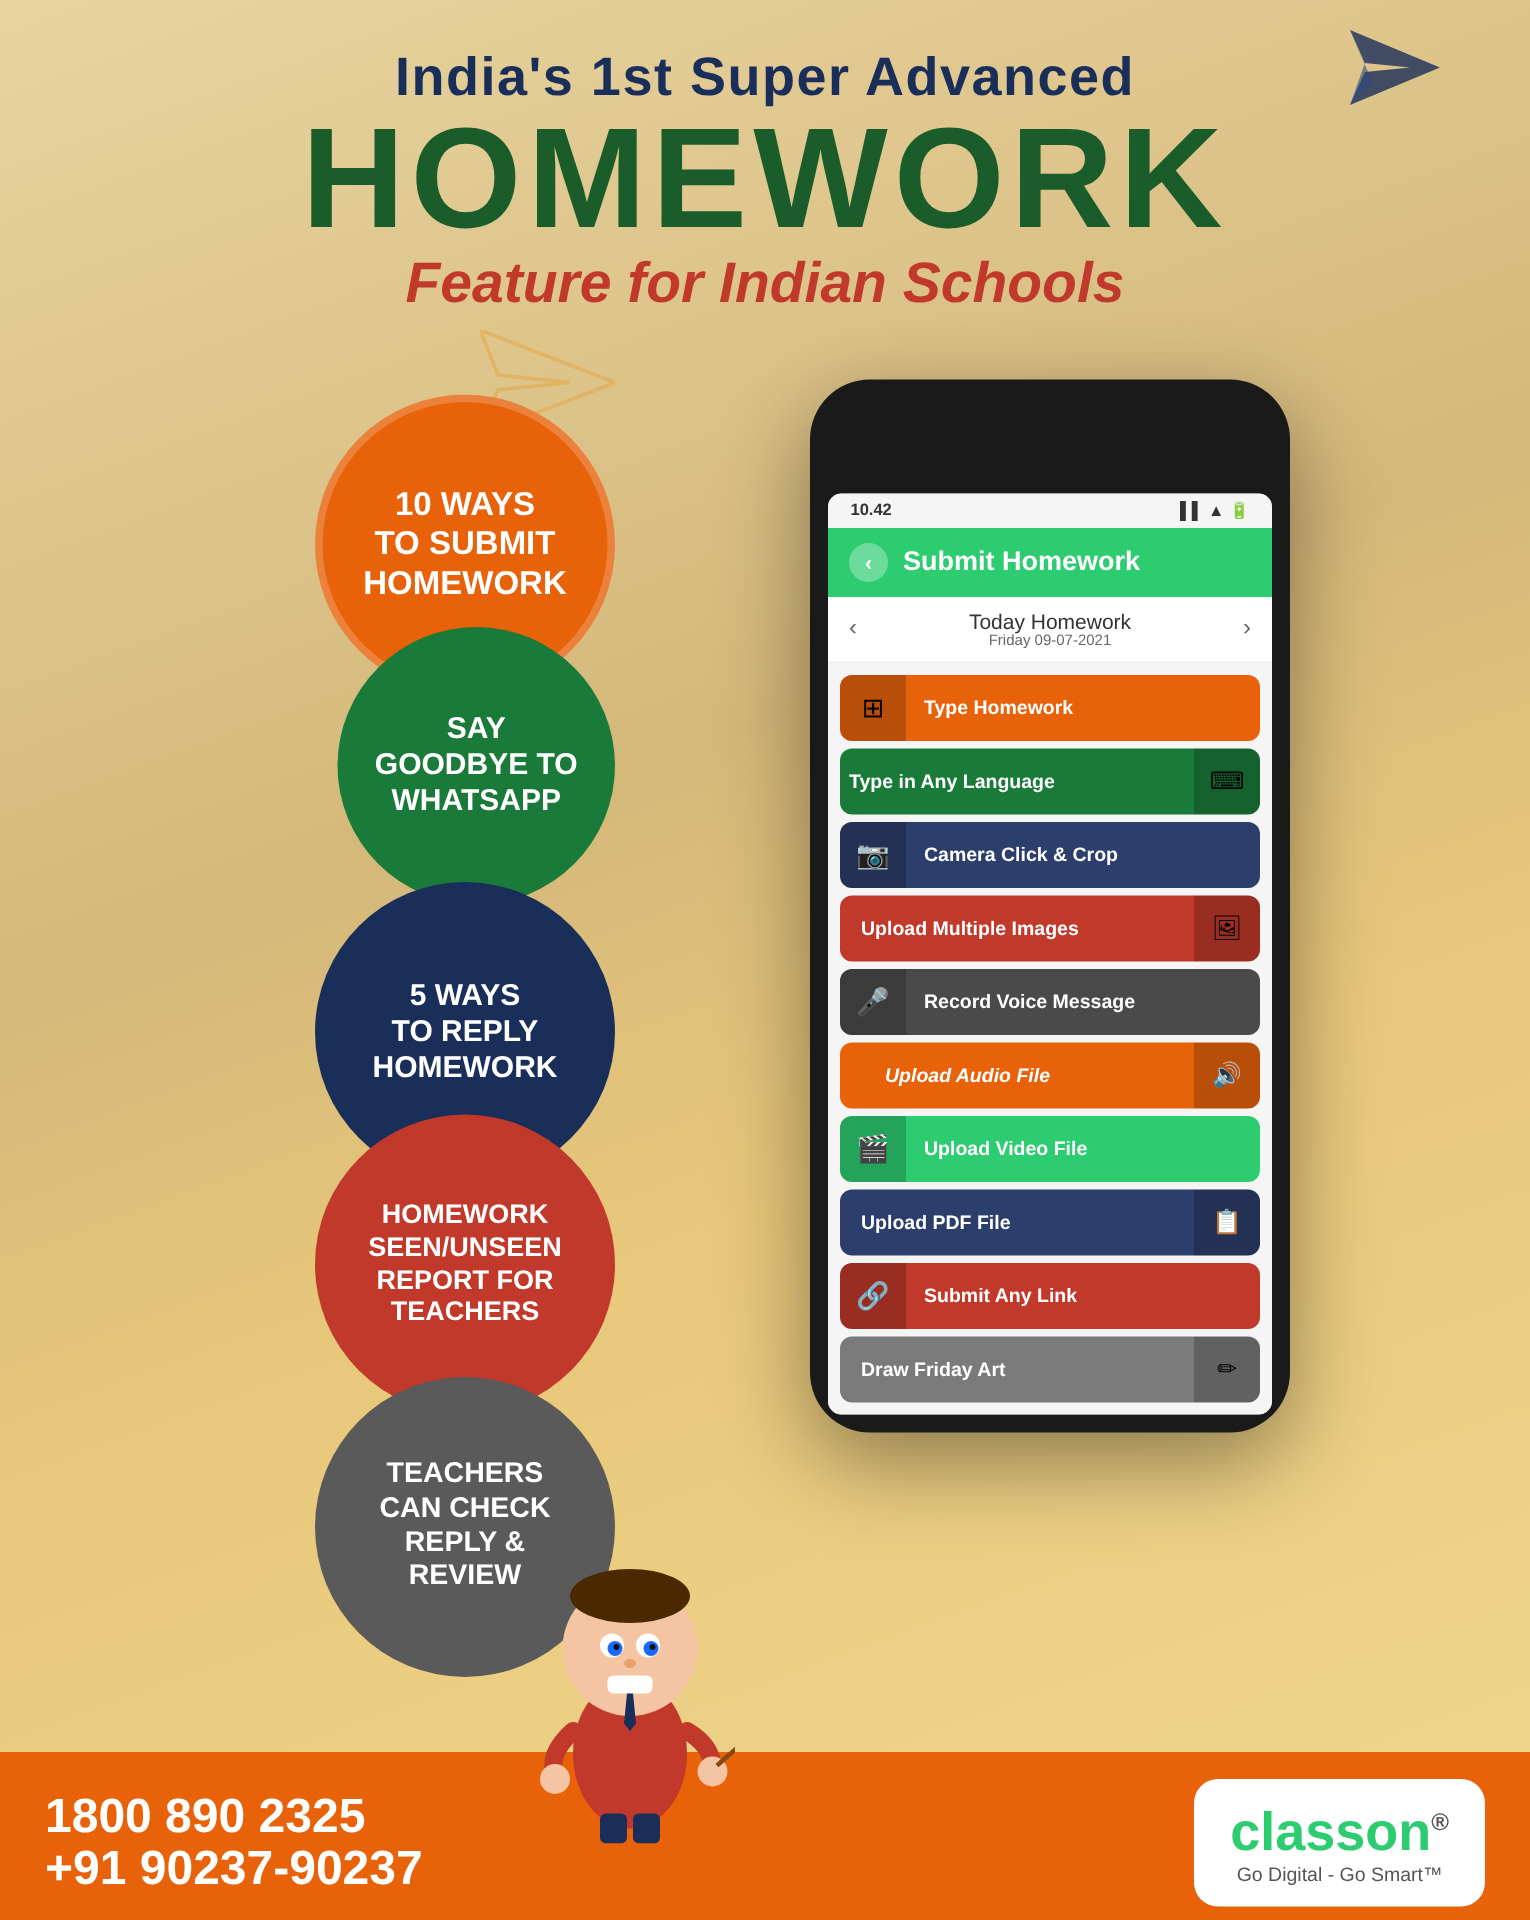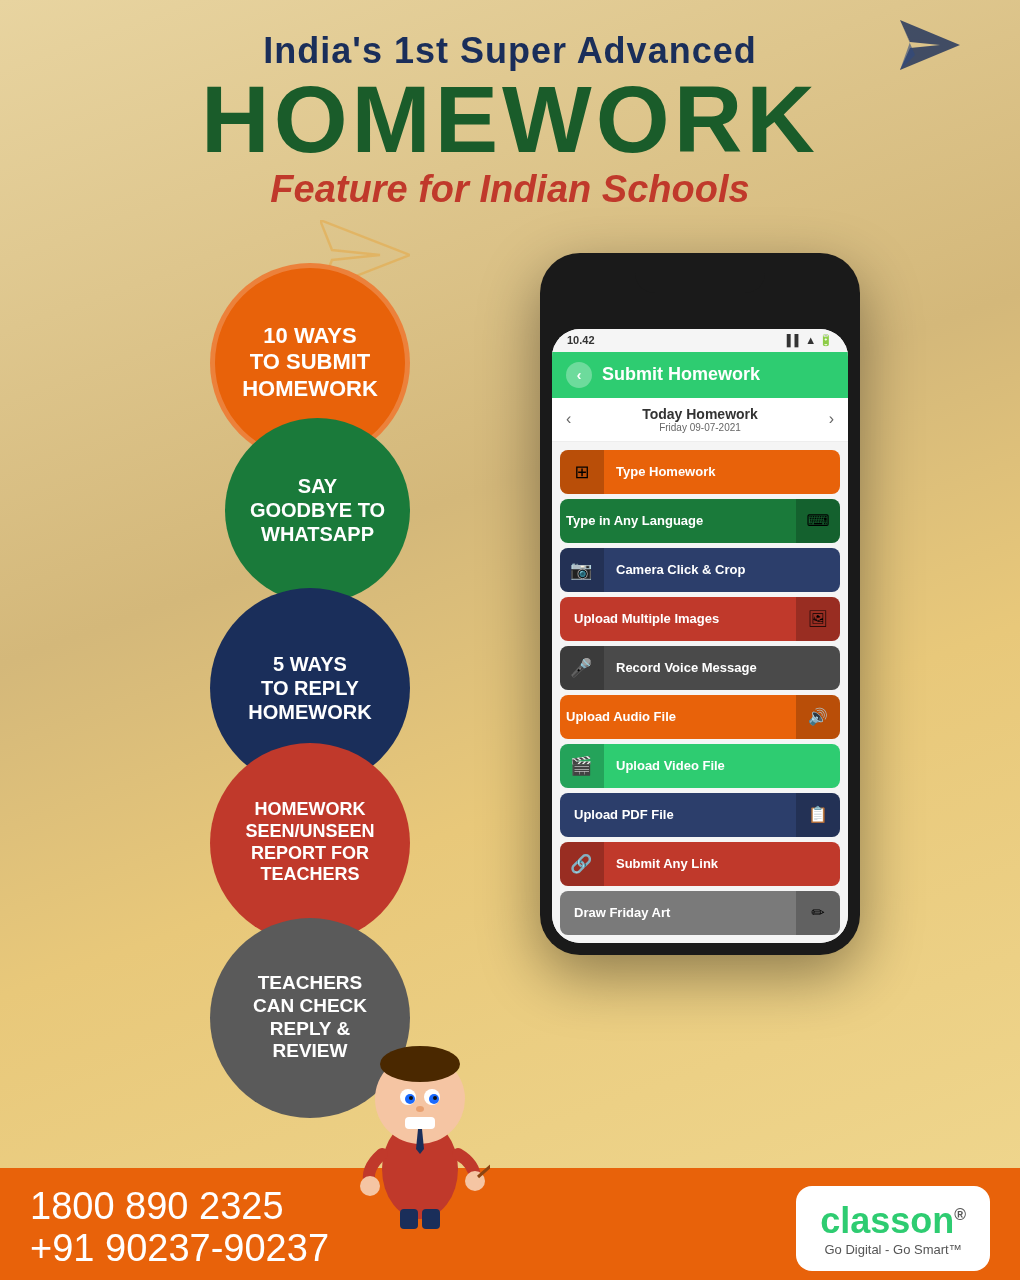--- a/index.html
+++ b/index.html
@@ -165,21 +165,21 @@
       width: 130px;
       height: 28px;
       border-radius: 0 0 20px 20px;
       margin: 0 auto 5px;
       position: relative;
       z-index: 2;
     }
 
     .phone-screen {
       background: #f5f5f5;
-      border-radius: 28px;
+      border-radius: 9px;
       overflow: hidden;
       margin-top: 36px;
     }
 
     .phone-status-bar {
       background: #f5f5f5;
       display: flex;
       justify-content: space-between;
       align-items: center;
       padding: 5px 15px;
@@ -228,21 +228,21 @@
       font-size: 16px;
       color: #666;
     }
 
     .nav-title {
       text-align: center;
     }
 
     .nav-title-main {
       font-size: 14px;
-      font-weight: bold;
+      font-weight: normal;
       color: #333;
     }
 
     .nav-title-sub {
       font-size: 10px;
       color: #666;
     }
 
     .menu-list {
       padding: 8px;
@@ -312,22 +312,22 @@
     }
 
     .footer-left .ask-demo {
       font-size: 22px;
       font-weight: 900;
       color: #1a2e5a;
       text-transform: uppercase;
     }
 
     .footer-left .phone-number {
-      font-size: 38px;
-      font-weight: 400;
+      font-size: 32px;
+      font-weight: 700;
       color: white;
       line-height: 1.1;
     }
 
     .footer-right {
       background: white;
       border-radius: 16px;
       padding: 14px 24px;
       text-align: center;
     }
@@ -442,21 +442,21 @@
               <div class="menu-label" style="padding-left:14px;">Upload Multiple Images</div>
               <div class="menu-right-icon icon-bg-dark">🖼</div>
             </div>
 
             <div class="menu-item item-gray-dark">
               <div class="menu-icon icon-bg-dark">🎤</div>
               <div class="menu-label">Record Voice Message</div>
             </div>
 
             <div class="menu-item item-orange2">
-              <div class="menu-label" style="padding-left:6px;">Upload Audio File</div>
+              <div class="menu-label" style="padding-left:30px;font-style:italic;">Upload Audio File</div>
               <div class="menu-right-icon icon-bg-dark">🔊</div>
             </div>
 
             <div class="menu-item item-green2">
               <div class="menu-icon icon-bg-dark">🎬</div>
               <div class="menu-label">Upload Video File</div>
             </div>
 
             <div class="menu-item item-navy2">
               <div class="menu-label" style="padding-left:14px;">Upload PDF File</div>

